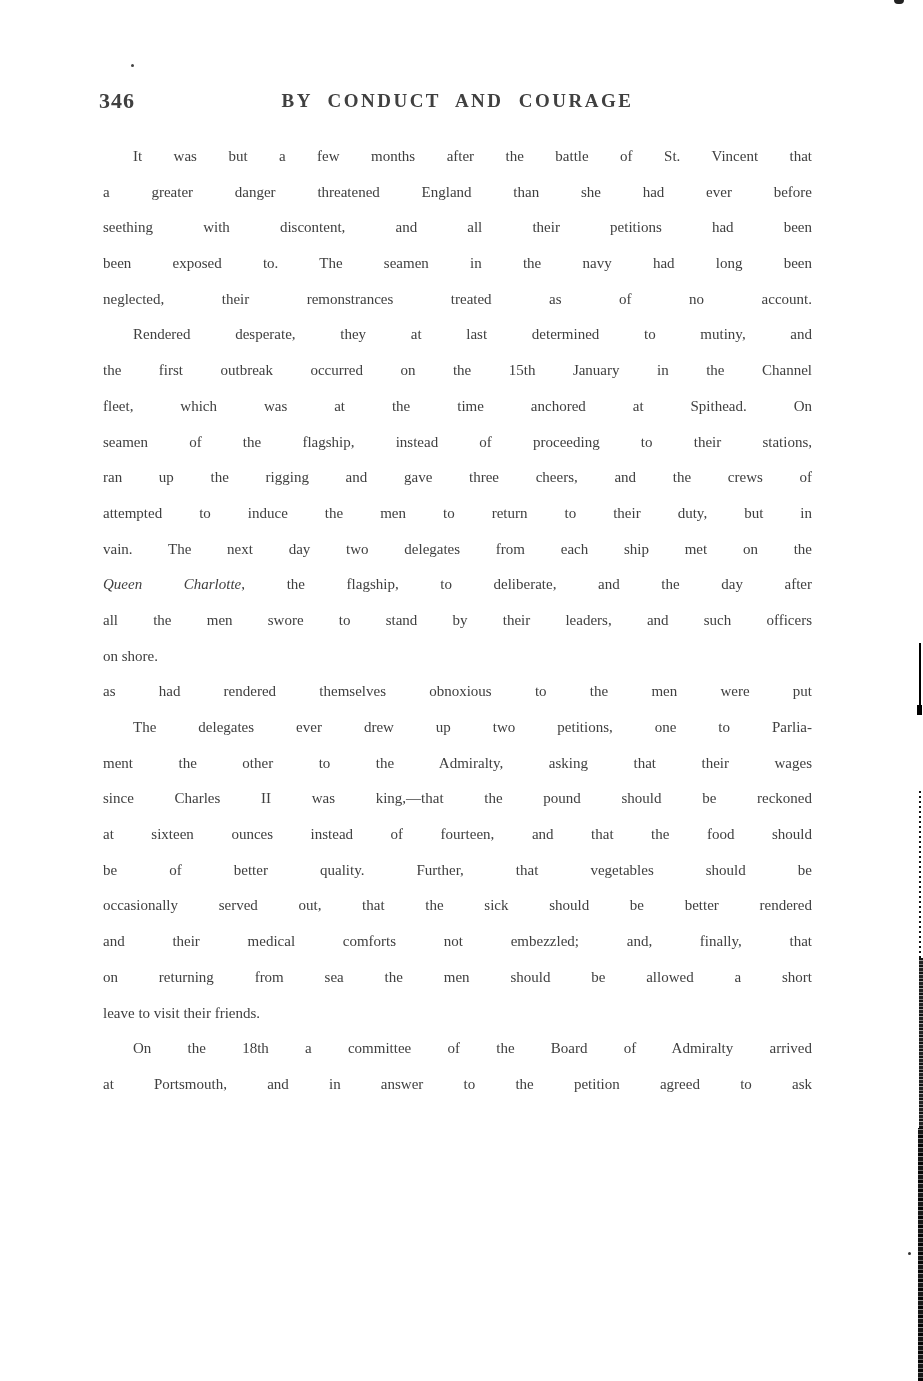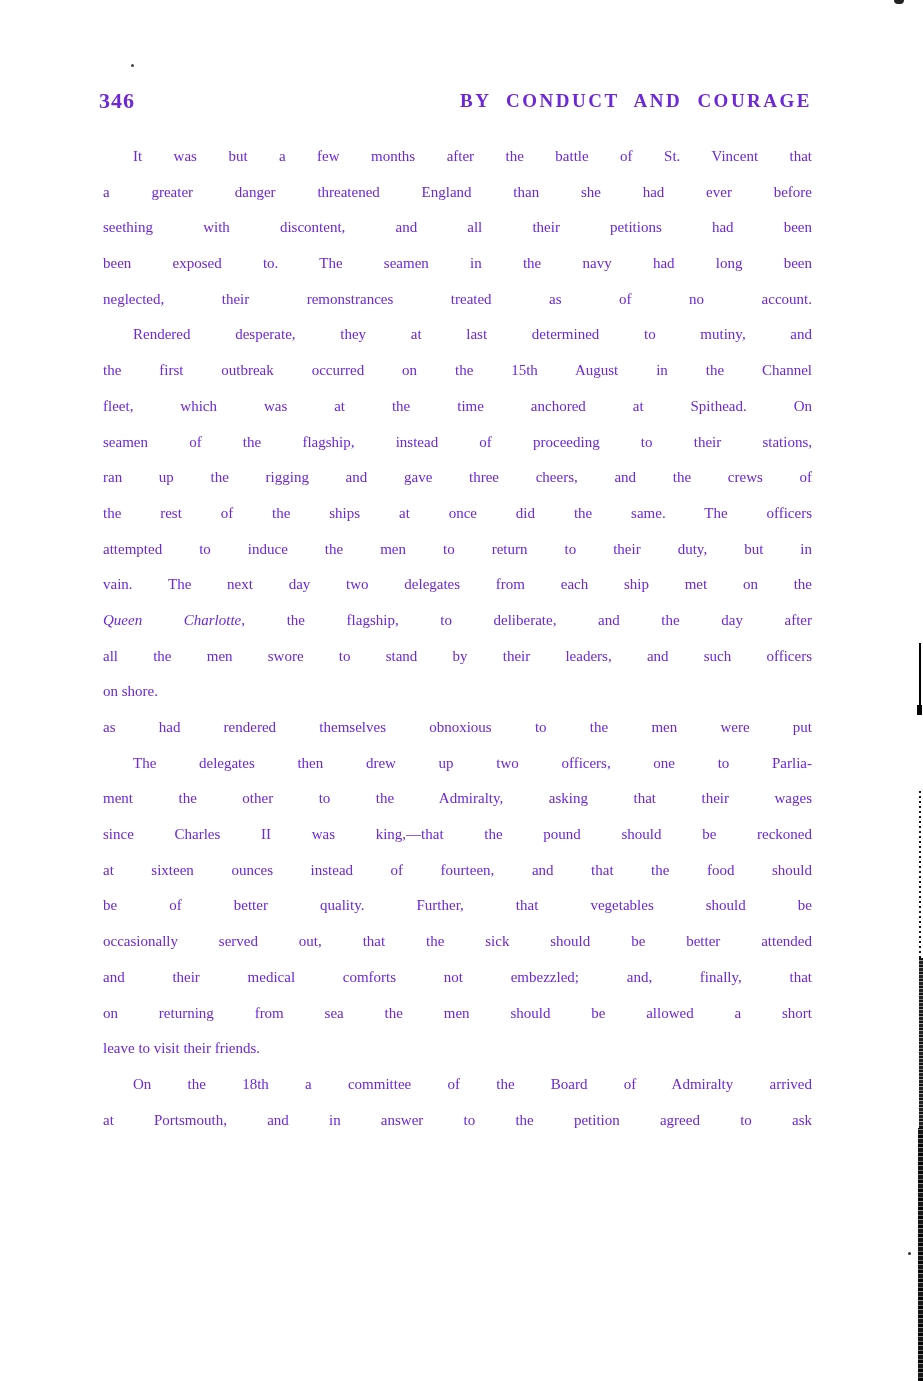--- a/index.html
+++ b/index.html
@@ -7,21 +7,21 @@
     padding: 0;
     background: #ffffff;
   }
   .page {
     position: relative;
     width: 923px;
     height: 1381px;
     background: #ffffff;
     overflow: hidden;
     font-family: "Liberation Serif", "DejaVu Serif", serif;
-    color: #6d28d9;
+    color: #404040;
   }
   
   .header {
     position: absolute;
     top: 88px;
     left: 103px;
     width: 709px;
     height: 30px;
   }
   .page-number {
@@ -30,21 +30,21 @@
     top: 0;
     font-size: 22px;
     font-weight: bold;
     letter-spacing: 1px;
   }
   .running-head {
     position: absolute;
     left: 0;
     top: 2px;
     width: 100%;
-    text-align: right;
+    text-align: center;
     font-size: 19px;
     font-weight: bold;
     letter-spacing: 2.5px;
     word-spacing: 8px;
   }
   
   .body-text {
     position: absolute;
     top: 139px;
     left: 103px;
@@ -122,37 +122,36 @@
     <span class="running-head">BY CONDUCT AND COURAGE</span>
   </div>
 
   <div class="body-text">
       <div class="line indent jl">It was but a few months after the battle of St. Vincent that</div>
       <div class="line jl">a greater danger threatened England than she had ever before</div>
       <div class="line jl">seething with discontent, and all their petitions had been</div>
       <div class="line jl">been exposed to. The seamen in the navy had long been</div>
       <div class="line jl">neglected, their remonstrances treated as of no account.</div>
       <div class="line indent jl">Rendered desperate, they at last determined to mutiny, and</div>
-      <div class="line jl">the first outbreak occurred on the 15th August in the Channel</div>
+      <div class="line jl">the first outbreak occurred on the 15th January in the Channel</div>
       <div class="line jl">fleet, which was at the time anchored at Spithead. On</div>
       <div class="line jl">seamen of the flagship, instead of proceeding to their stations,</div>
       <div class="line jl">ran up the rigging and gave three cheers, and the crews of</div>
-      <div class="line jl">the rest of the ships at once did the same. The officers</div>
       <div class="line jl">attempted to induce the men to return to their duty, but in</div>
       <div class="line jl">vain. The next day two delegates from each ship met on the</div>
       <div class="line jl"><span class="it">Queen Charlotte</span><span>, the flagship, to deliberate, and the day after</span></div>
       <div class="line jl">all the men swore to stand by their leaders, and such officers</div>
       <div class="line">on shore.</div>
       <div class="line jl">as had rendered themselves obnoxious to the men were put</div>
-      <div class="line indent jl">The delegates then drew up two officers, one to Parlia-</div>
+      <div class="line indent jl">The delegates ever drew up two petitions, one to Parlia-</div>
       <div class="line jl">ment the other to the Admiralty, asking that their wages</div>
       <div class="line jl">since Charles II was king,—that the pound should be reckoned</div>
       <div class="line jl">at sixteen ounces instead of fourteen, and that the food should</div>
       <div class="line jl">be of better quality. Further, that vegetables should be</div>
-      <div class="line jl">occasionally served out, that the sick should be better attended</div>
+      <div class="line jl">occasionally served out, that the sick should be better rendered</div>
       <div class="line jl">and their medical comforts not embezzled; and, finally, that</div>
       <div class="line jl">on returning from sea the men should be allowed a short</div>
       <div class="line">leave to visit their friends.</div>
       <div class="line indent jl">On the 18th a committee of the Board of Admiralty arrived</div>
       <div class="line jl">at Portsmouth, and in answer to the petition agreed to ask</div>
     </div>
 
   <div class="artifact dot-above-number"></div>
   <div class="artifact corner-mark"></div>
   <div class="artifact edge-line-solid"></div>

